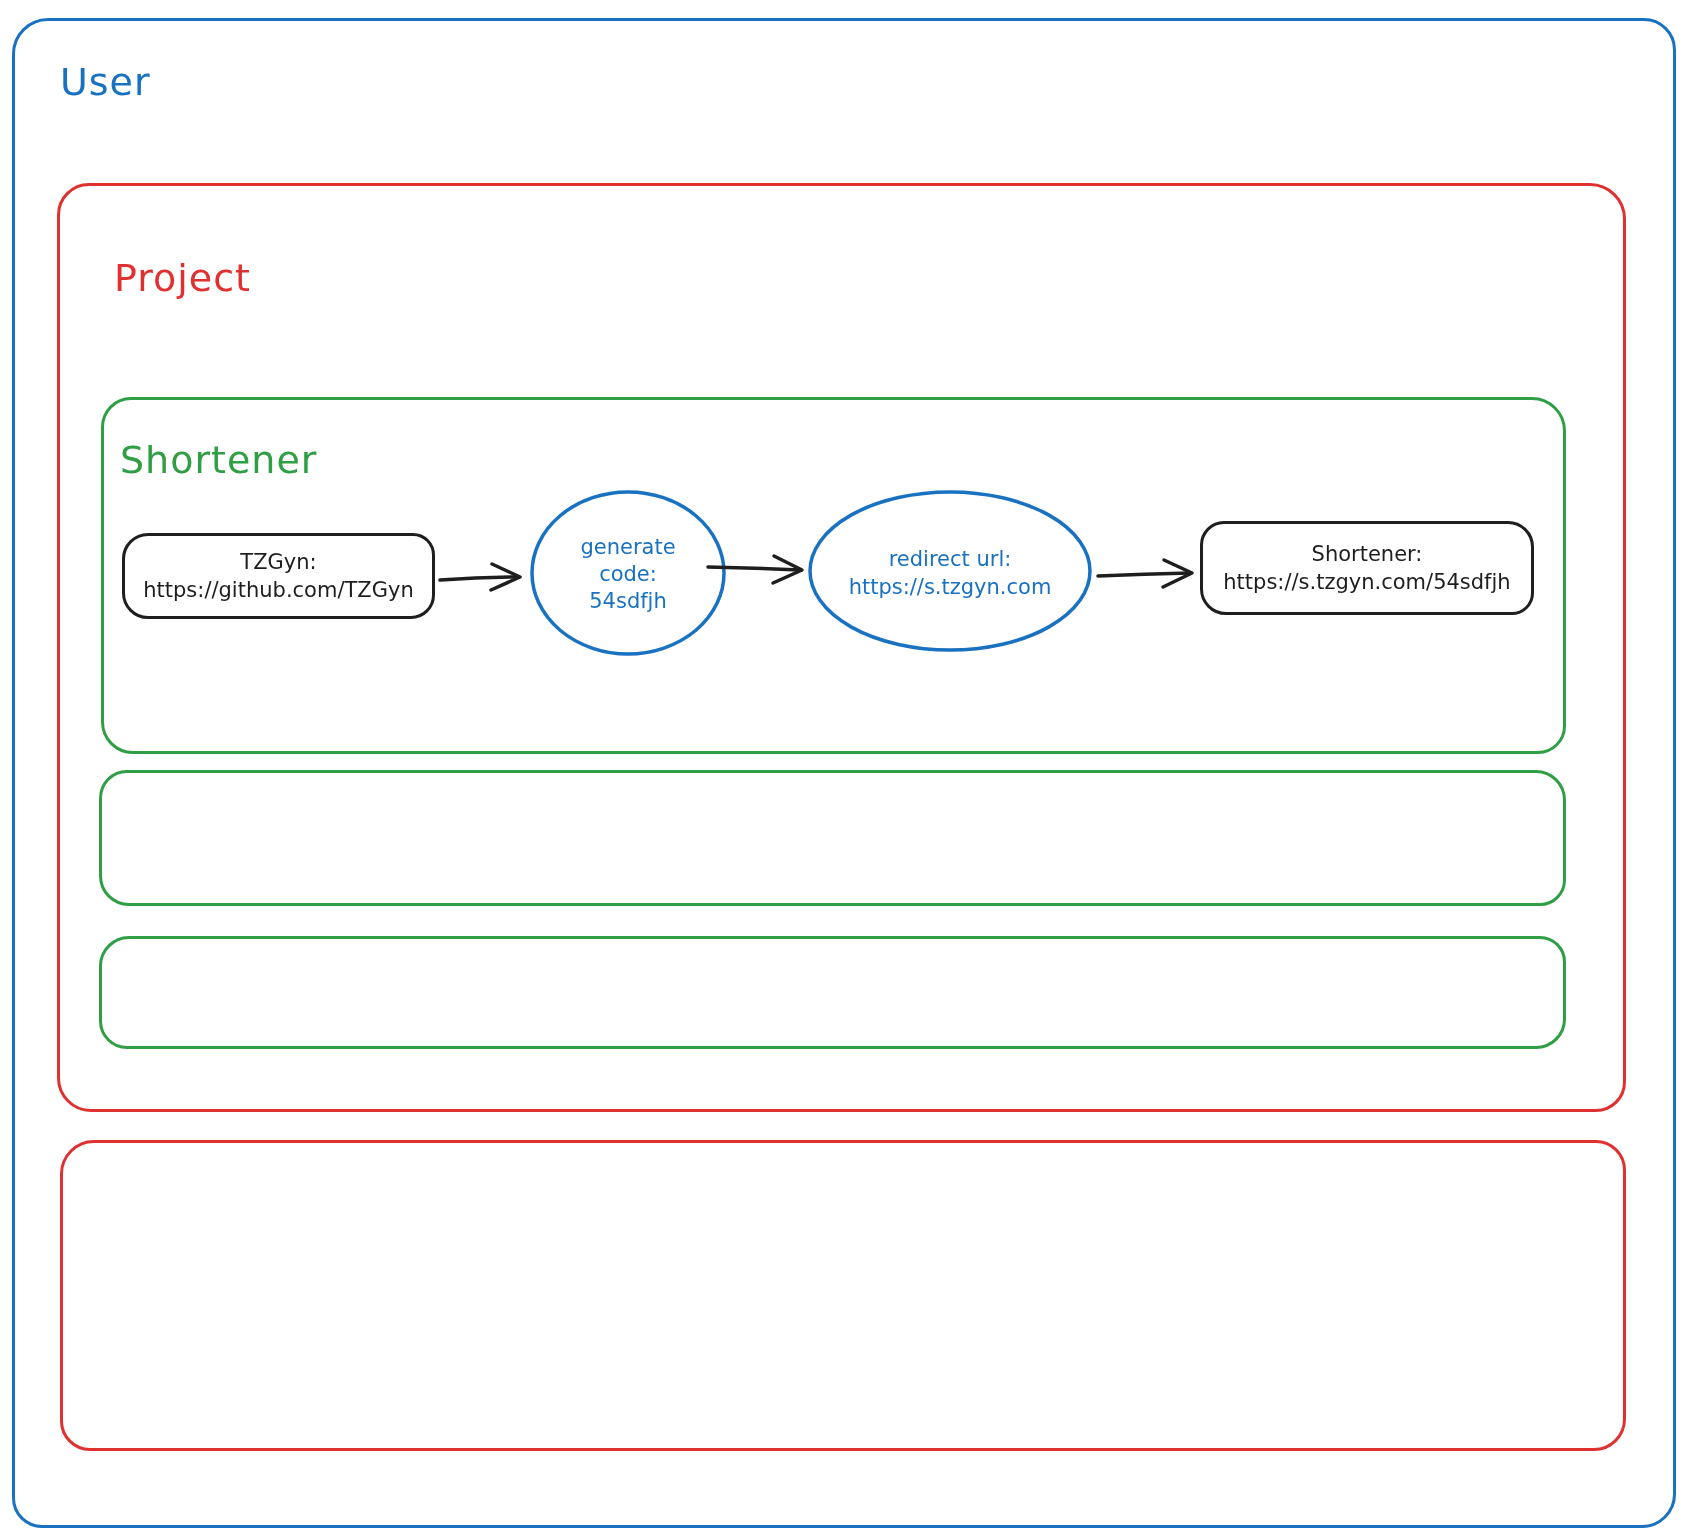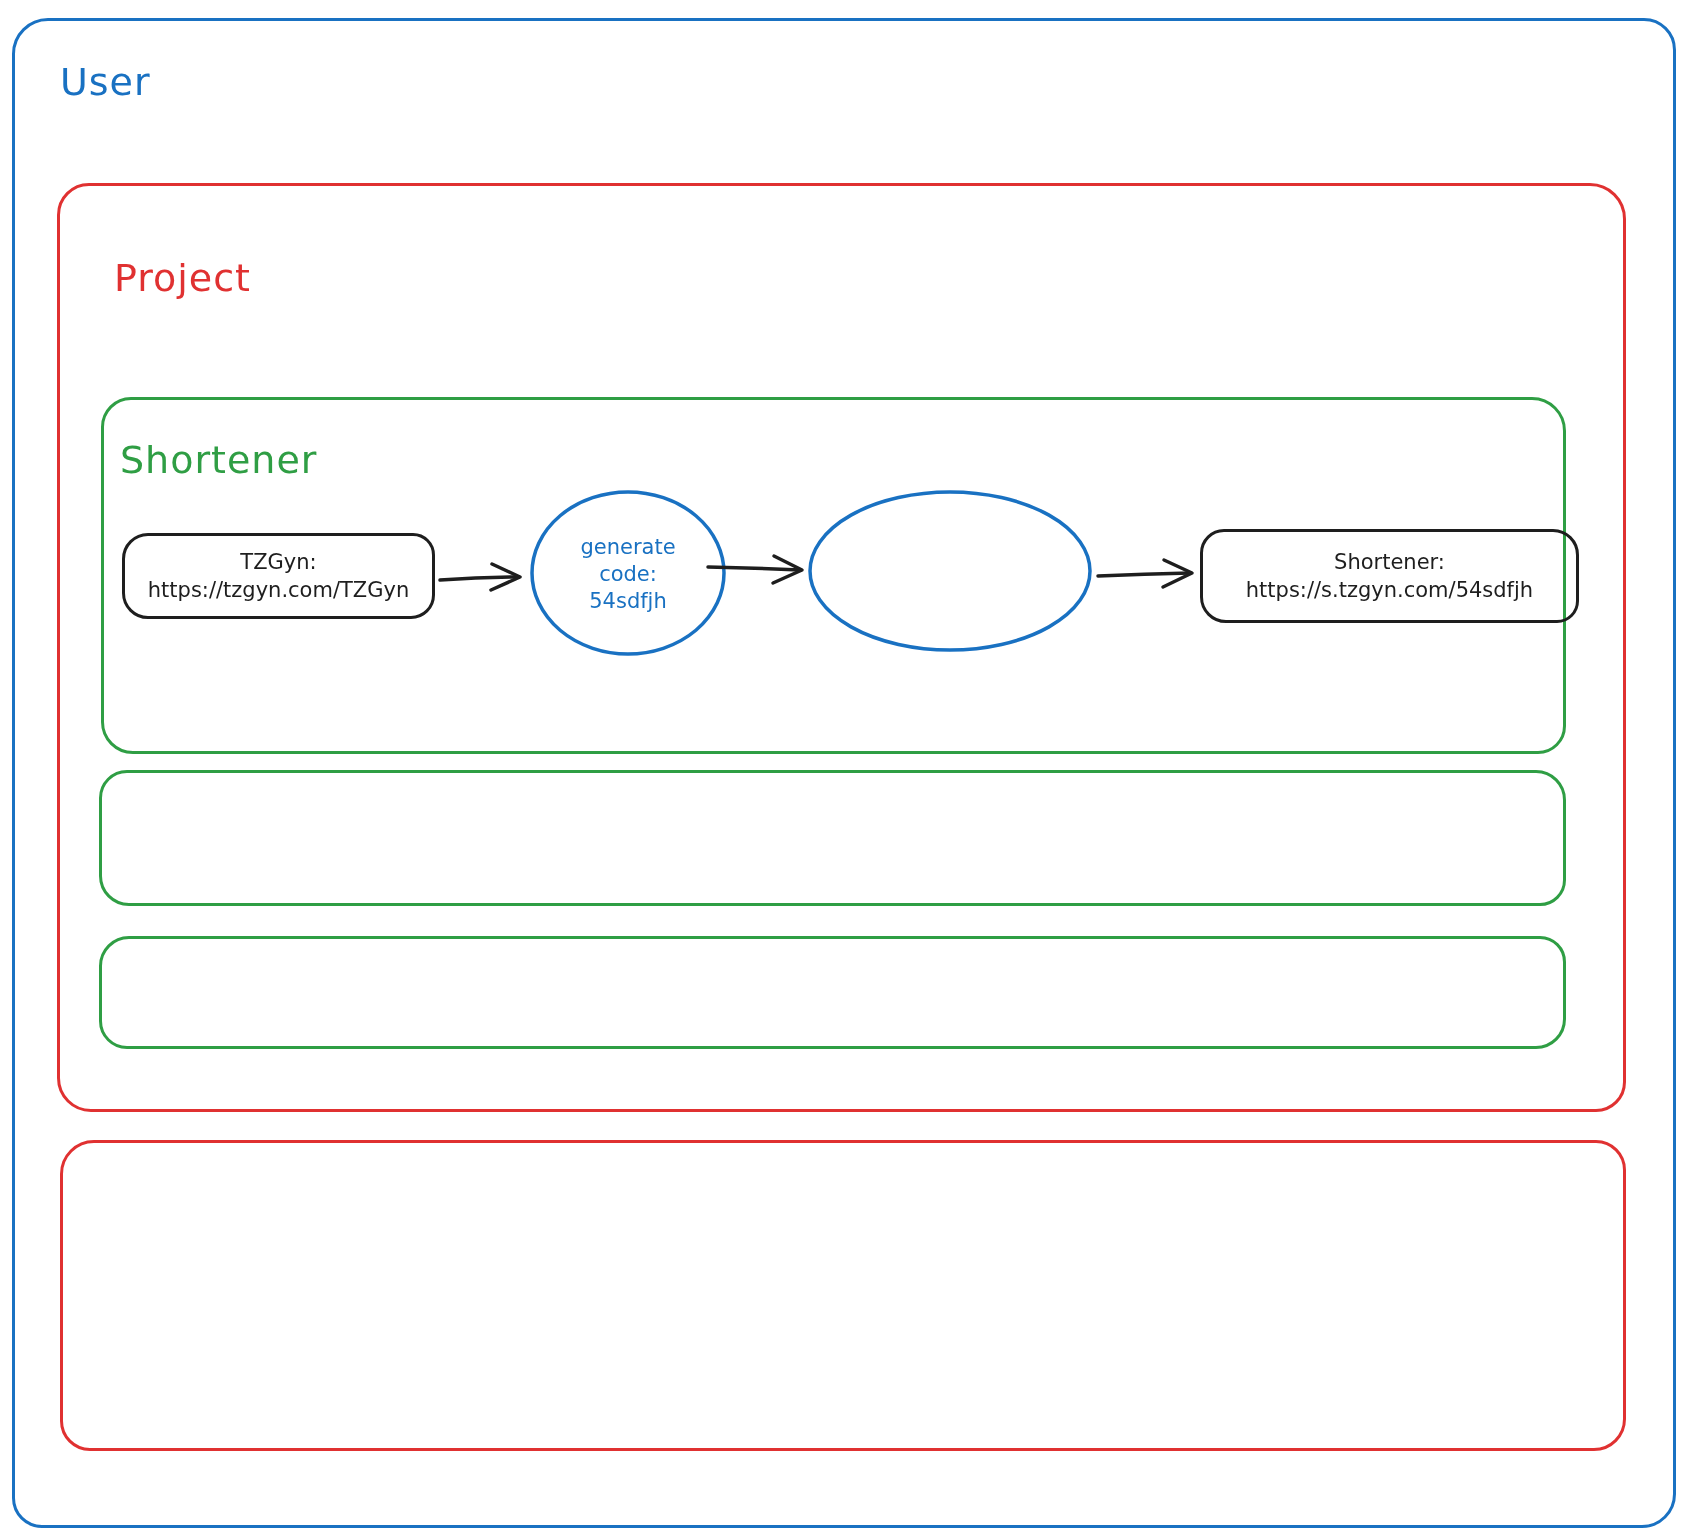--- a/index.html
+++ b/index.html
@@ -75,25 +75,24 @@
   }
   .flow-node span { display: block; white-space: nowrap; }
 
   .link-node {
     left: 122px; top: 533px; width: 313px; height: 86px;
     border: 3.5px solid #1e1e1e;
     border-radius: 26px 22px 24px 26px;
     color: #1e1e1e;
   }
   .result-node {
-    left: 1200px; top: 521px; width: 379px; height: 94px;
+    left: 1200px; top: 521px; width: 334px; height: 94px;
     border: 3.5px solid #1e1e1e;
     border-radius: 24px 26px 22px 26px;
     color: #1e1e1e;
-    margin-top: 8px;
   }
   .generate-node {
     left: 528px; top: 531px; width: 200px; height: 86px;
     color: #1971c2;
     line-height: 27px;
     font-size: 21px;
   }
   .redirect-node {
     left: 808px; top: 543px; width: 284px; height: 60px;
     color: #1971c2;
@@ -147,28 +146,32 @@
     </g>
 
     <g stroke="#1e1e1e" stroke-width="3.5" fill="none" stroke-linecap="round" stroke-linejoin="round">
       <path d="M 1098 576 Q 1145 574 1190 573"></path>
       <path d="M 1164 560 L 1192 573 L 1163 587"></path>
     </g>
   </svg>
 
   <div class="flow-node link-node">
     <span>TZGyn:</span>
-    <span>https://tzgyn.com/TZGyn</span>
+    <span>https://github.com/TZGyn</span>
   </div>
 
   <div class="flow-node generate-node">
     <span>generate</span>
     <span>code:</span>
     <span>54sdfjh</span>
   </div>
 
+  <div class="flow-node redirect-node">
+    <span>redirect url:</span>
+    <span>https://s.tzgyn.com</span>
+  </div>
 
   <div class="flow-node result-node">
     <span>Shortener:</span>
     <span>https://s.tzgyn.com/54sdfjh</span>
   </div>
 
 </div>
 
 </body></html>

